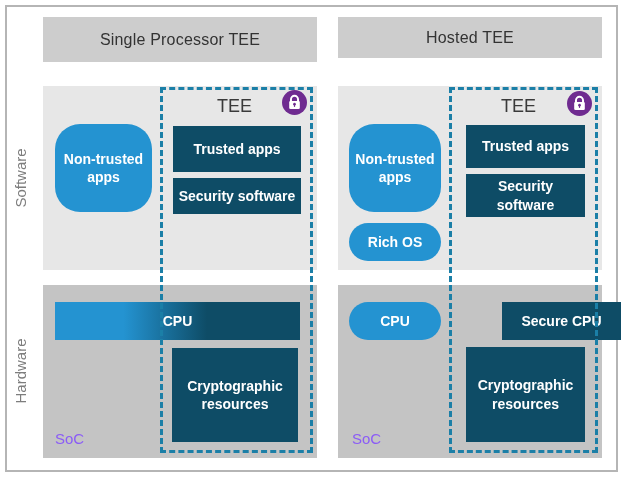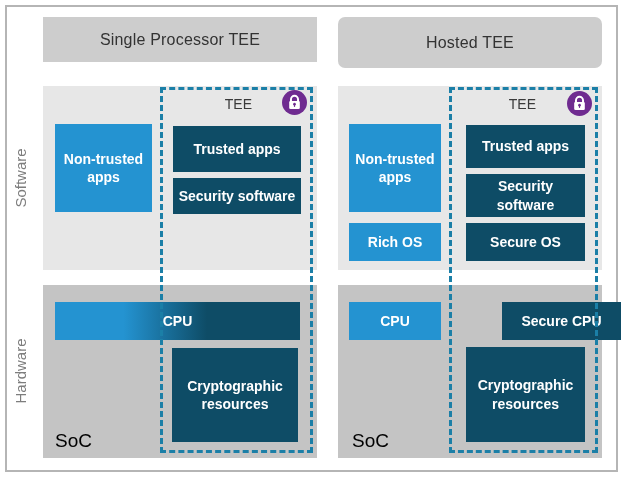--- a/index.html
+++ b/index.html
@@ -20,21 +20,21 @@
   .abs { position: absolute; box-sizing: border-box; }
 
   .col-header {
     background: #cdcdcd;
     color: #333333;
     font-size: 16px;
     display: flex; align-items: center; justify-content: center;
     letter-spacing: 0.2px;
   }
   .hdr-left  { left: 43px;  top: 17px; width: 274px; height: 45px; }
-  .hdr-right { left: 338px; top: 17px; width: 264px; height: 51px; border-radius: 7px; }
+  .hdr-right { left: 338px; top: 17px; width: 264px; height: 41px; }
 
   .panel-sw { background: #e7e7e7; }
   .panel-hw { background: #c4c4c4; }
   .sw-left  { left: 43px;  top: 86px;  width: 274px; height: 184px; }
   .hw-left  { left: 43px;  top: 285px; width: 274px; height: 173px; }
   .sw-right { left: 338px; top: 86px;  width: 264px; height: 184px; }
   .hw-right { left: 338px; top: 285px; width: 264px; height: 173px; }
 
   .side-label {
     position: absolute;
@@ -49,21 +49,21 @@
   .side-hw { top: 361px; }
 
   .box {
     color: #ffffff;
     font-size: 14px;
     font-weight: bold;
     display: flex; align-items: center; justify-content: center;
     text-align: center;
     line-height: 1.3;
   }
-  .blue { background: var(--light-blue, #2493d1); }
+  .blue { background: var(--light-blue, #2493d1); border-radius: 25px; }
   .dark { background: var(--dark-teal, #0e4c66); }
   .grad {
     background: linear-gradient(90deg,
       var(--light-blue, #2493d1) 0%,
       var(--light-blue, #2493d1) 28%,
       var(--dark-teal, #0e4c66) 62%,
       var(--dark-teal, #0e4c66) 100%);
   }
 
   
@@ -87,36 +87,36 @@
   .tee-boundary {
     border: 3px dashed var(--dash-teal, #1b7fa7);
     z-index: 5;
     pointer-events: none;
   }
   .tee-l { left: 160px; top: 87px; width: 153px; height: 366px; }
   .tee-r { left: 449px; top: 87px; width: 149px; height: 366px; }
 
   .tee-label {
     color: #3a3a3a;
-    font-size: 14px;
+    font-size: 18px;
     font-weight: 500;
     z-index: 6;
     width: 36px;
     text-align: right;
   }
   .teelab-l { left: 216px; top: 96px; }
   .teelab-r { left: 500px; top: 96px; }
 
   .lock { z-index: 7; width: 25px; height: 25px; }
   .lock-l { left: 282px; top: 90px; }
   .lock-r { left: 567px; top: 91px; }
 
   .soc-label {
-    color: #000000;
-    font-size: 19px;
+    color: #8b5cf6;
+    font-size: 15px;
     z-index: 4;
   }
   .soc-l { left: 55px;  top: 430px; }
   .soc-r { left: 352px; top: 430px; }
 </style>
 </head>
 <body>
 
 <div class="canvas">
 
@@ -137,21 +137,20 @@
   <div class="abs box dark trust-l">Trusted apps</div>
   <div class="abs box dark sec-l">Security software</div>
   <div class="abs box grad cpu-l">CPU</div>
   <div class="abs box dark crypto-l">Cryptographic resources</div>
   <div class="abs soc-label soc-l">SoC</div>
 
   <div class="abs box blue nta-r">Non-trusted apps</div>
   <div class="abs box dark trust-r">Trusted apps</div>
   <div class="abs box dark sec-r">Security software</div>
   <div class="abs box blue richos-r">Rich OS</div>
-  <div class="abs box dark secos-r">Secure OS</div>
   <div class="abs box blue cpu-r">CPU</div>
   <div class="abs box dark seccpu-r">Secure CPU</div>
   <div class="abs box dark crypto-r">Cryptographic resources</div>
   <div class="abs soc-label soc-r">SoC</div>
 
   <div class="abs tee-boundary tee-l"></div>
   <div class="abs tee-boundary tee-r"></div>
 
   <div class="abs tee-label teelab-l">TEE</div>
   <div class="abs tee-label teelab-r">TEE</div>

